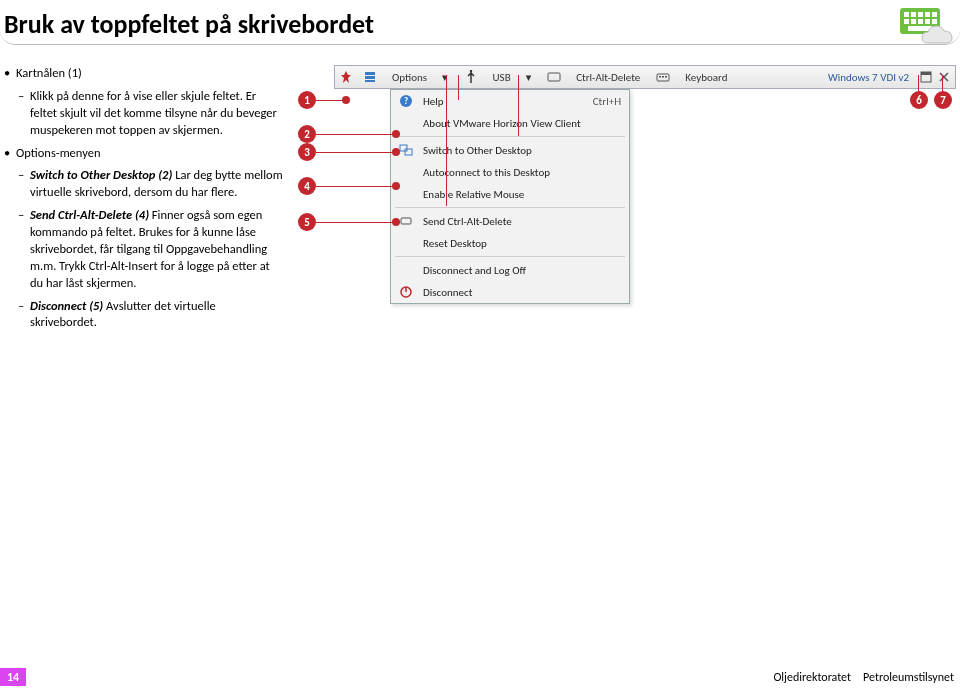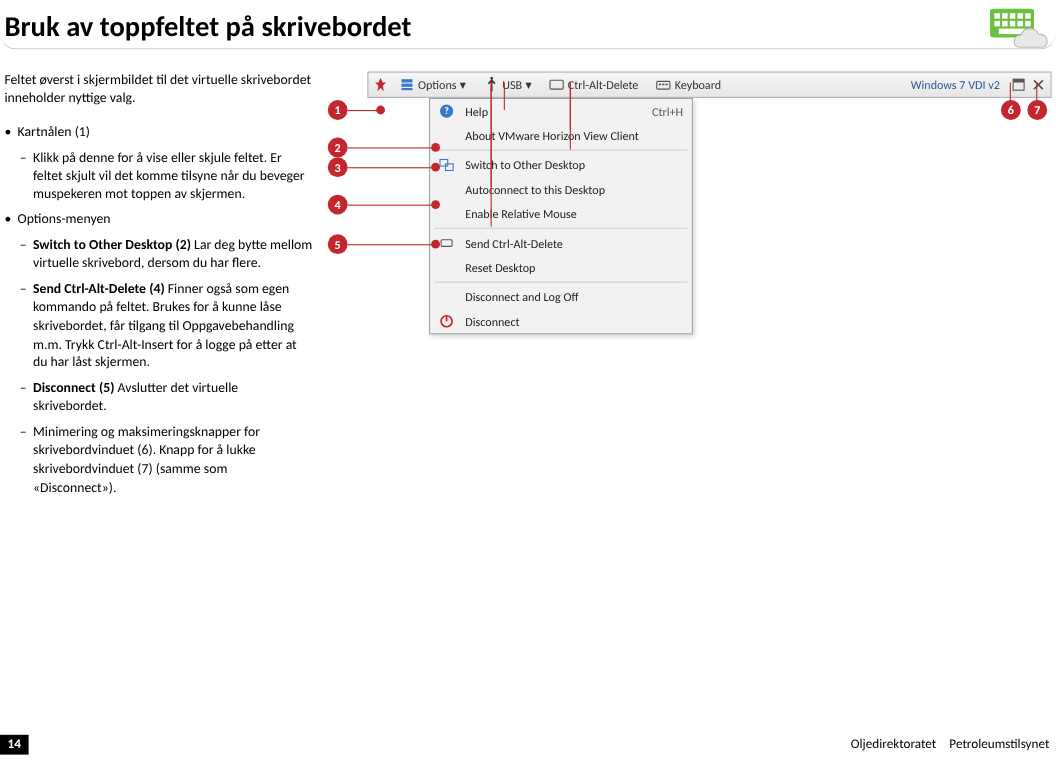--- a/index.html
+++ b/index.html
@@ -25,21 +25,21 @@
   .leftcol {
     width: 280px;
     font-size: 12.5px;
     line-height: 1.35;
   }
   .intro { margin-bottom: 14px; }
   .b1 { padding-left: 12px; position: relative; margin-bottom: 6px; }
   .b1::before { content: "•"; position: absolute; left: 0; top: 0; }
   .b2 { padding-left: 26px; position: relative; margin-bottom: 6px; }
   .b2::before { content: "–"; position: absolute; left: 14px; top: 0; }
-  .b2 .lead { font-weight: bold; }
+  .b2 .lead { font-weight: bold; font-style: italic; }
   .rightarea {
     position: relative;
     flex: 1;
   }
   .callout {
     width: 18px; height: 18px;
     background: #c1272d;
     color: #fff;
     border-radius: 50%;
     font-size: 11px;
@@ -58,21 +58,21 @@
     background: linear-gradient(#f6f6f6,#e6e6e6);
     border: 1px solid #aab;
     display: flex;
     align-items: center;
     font-size: 11px;
     color: #333;
     padding: 0 4px;
     gap: 4px;
   }
   .tbtn {
-    display: flex; align-items: center; gap: 3px;
+    display: flex; align-items: center; gap: 15px;
     padding: 1px 5px;
     border: 1px solid transparent;
     border-radius: 2px;
   }
   .spacer { flex: 1; }
   .badge67 { position: absolute; }
   .icon { width: 14px; height: 14px; display: inline-block; }
   .icon svg { width: 100%; height: 100%; display: block; }
   .optionsmenu {
     position: absolute;
@@ -120,21 +120,21 @@
   }
   .footer {
     position: absolute;
     bottom: 6px;
     left: 0; right: 6px;
     display: flex;
     align-items: center;
     font-size: 12px;
   }
   .pagenum {
-    background: #000000;
+    background: #d946ef;
     color: #fff;
     width: 26px; height: 18px;
     display: flex; align-items: center; justify-content: center;
     font-weight: bold;
   }
   .logo {
     position: absolute;
     top: 6px; right: 6px;
     width: 56px; height: 38px;
   }
@@ -160,41 +160,37 @@
       <rect x="10" y="20" width="24" height="5"></rect>
     </g>
     <path d="M30 26 q-6 0 -6 6 q0 5 6 5 h18 q6 0 6 -5 q0 -7 -8 -7 q-2 -5 -8 -5 q-6 0 -8 6 z" fill="#e8e8e8" stroke="#bbb"></path>
   </svg>
 </div>
 
 <h1 class="title">Bruk av toppfeltet på skrivebordet</h1>
 
 <div class="content">
   <div class="leftcol">
-    <div class="intro">Feltet øverst i skjermbildet til det virtuelle skrivebordet inneholder nyttige valg.</div>
 
     <div class="b1">Kartnålen (1)</div>
     <div class="b2">
       <span>Klikk på denne for å vise eller skjule feltet. Er feltet skjult vil det komme tilsyne når du beveger muspekeren mot toppen av skjermen.</span>
     </div>
 
     <div class="b1">Options-menyen</div>
     <div class="b2">
       <span class="lead">Switch to Other Desktop (2)</span><span> Lar deg bytte mellom virtuelle skrivebord, dersom du har flere.</span>
     </div>
     <div class="b2">
       <span class="lead">Send Ctrl-Alt-Delete (4)</span><span> Finner også som egen kommando på feltet. Brukes for å kunne låse skrive­bordet, får tilgang til Oppgavebe­handling m.m.  Trykk Ctrl-Alt-Insert for å logge på etter at du har låst skjermen.</span>
     </div>
     <div class="b2">
       <span class="lead">Disconnect (5)</span><span> Avslutter det virtuelle skrivebordet.</span>
     </div>
 
-    <div class="b2">
-      <span>Minimering og maksimeringsknapper for skrivebordvinduet (6). Knapp for å lukke skrivebordvinduet (7) (samme som «Disconnect»).</span>
-    </div>
   </div>
 
   <div class="rightarea">
 
     <div class="callout" style="left:0;top:26px">1</div>
     <div class="callout" style="left:0;top:60px">2</div>
     <div class="callout" style="left:0;top:78px">3</div>
     <div class="callout" style="left:0;top:112px">4</div>
     <div class="callout" style="left:0;top:148px">5</div>
 

